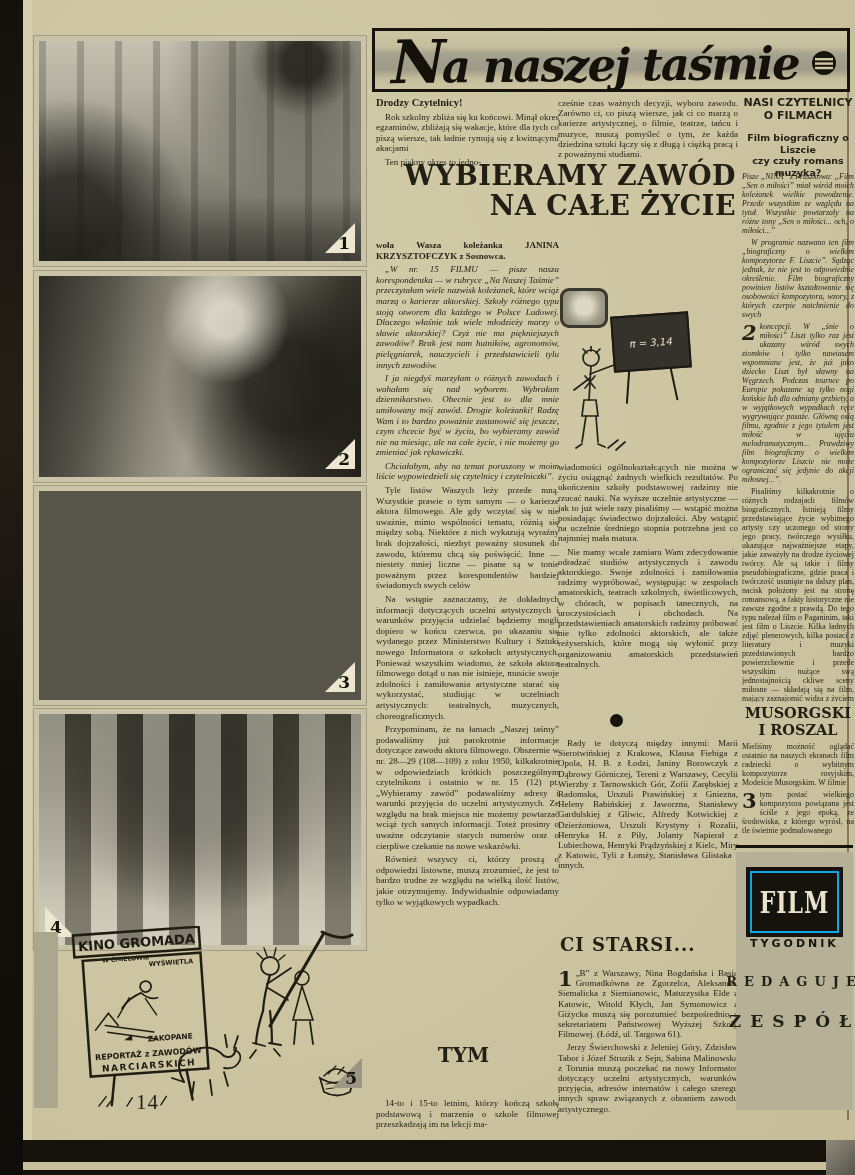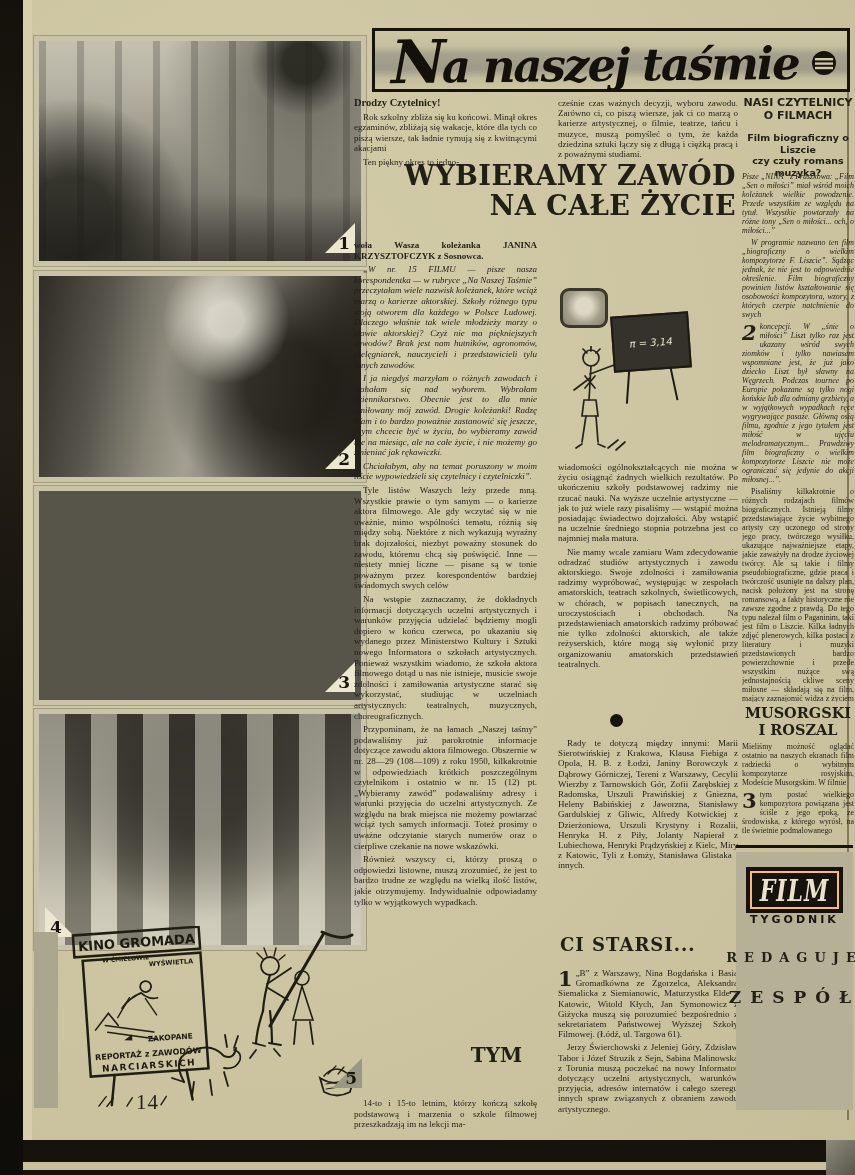--- a/index.html
+++ b/index.html
@@ -55,45 +55,45 @@
           font-family:"DejaVu Serif",serif;font-size:45px;letter-spacing:-2px;color:#14110b;transform:rotate(-.6deg);}
   .banner .title .cap{font-size:60px;letter-spacing:-4px;}
   .reel{position:absolute;right:10px;top:19px;}
 
   
   .tb{position:absolute;text-align:justify;overflow:hidden;}
   .tb p{margin:0 0 3px;text-indent:9px;}
   .tb p.ni{text-indent:0;}
   .it{font-style:italic;}
   .bold{font-weight:bold;}
-  .c1{left:354px;width:183px;font-size:9px;line-height:10.6px;}
+  .c1{left:376px;width:183px;font-size:9px;line-height:10.6px;}
   .c2{left:558px;width:180px;font-size:9px;line-height:10.2px;}
   .c3{left:742px;width:112px;font-size:7.9px;line-height:9px;}
   .greet{font-weight:bold;font-size:10.5px;margin:0 0 3px;}
   .headline{position:absolute;left:374px;top:161px;width:362px;text-align:right;
             font-family:"DejaVu Serif",serif;font-weight:bold;font-size:27px;line-height:30px;letter-spacing:.5px;}
   .subhead-slab{position:absolute;text-align:center;font-family:"DejaVu Serif",serif;font-weight:bold;}
-  #tym{left:372px;top:1042px;width:183px;font-size:20px;line-height:26px;margin-left:33px;}
+  #tym{left:372px;top:1042px;width:183px;font-size:20px;line-height:26px;}
   #cistarsi{left:560px;top:934px;width:180px;font-size:18px;text-align:left;letter-spacing:1px;}
   #musorgski{left:742px;top:704px;width:112px;font-size:14.5px;line-height:17px;}
   #nasi{left:742px;top:96px;width:112px;text-align:center;font-family:"DejaVu Sans","Liberation Sans",sans-serif;
         font-weight:bold;font-size:11px;line-height:13px;}
   #filmbio{left:742px;top:132px;width:112px;text-align:center;font-family:"DejaVu Sans","Liberation Sans",sans-serif;
         font-weight:bold;font-size:9.5px;line-height:11.5px;}
   .dropnum{float:left;font-family:"DejaVu Serif",serif;font-weight:bold;font-size:21px;line-height:19px;margin:1px 3px 0 0;}
   .bullet{position:absolute;left:610px;top:714px;width:13px;height:13px;border-radius:50%;background:#17140d;}
 
   
   .hrline{position:absolute;left:736px;top:845px;width:117px;height:3px;background:#17140d;}
   .panel{position:absolute;left:736px;top:852px;width:117px;height:258px;background:#b5b096;
          display:flex;flex-direction:column;align-items:center;}
   .credits{margin-top:7px;width:103px;background:#a6a187;padding:5px 4px;box-sizing:content-box;
            font-weight:bold;font-size:7.6px;line-height:9.2px;text-align:justify;}
   .film-box{margin-top:15px;background:#16130d;padding:4px;}
-  .film-box .inner{border:2px solid #fdba74;padding:4px 8px;font-style:italic;}
+  .film-box .inner{border:2px solid #0ea5e9;padding:16px 8px;}
   .film-box .inner span{display:inline-block;color:#e9e3cb;font-family:"DejaVu Serif",serif;font-weight:bold;
            font-size:22px;transform:scaleY(1.35);letter-spacing:1px;}
   .tygodnik{font-family:"DejaVu Sans","Liberation Sans",sans-serif;font-weight:bold;
            font-size:11px;letter-spacing:3px;color:#17140d;}
   .redaguje{margin-top:24px;font-family:"DejaVu Serif",serif;font-weight:bold;font-size:13px;letter-spacing:7px;}
   .zespol{margin-top:22px;font-family:"DejaVu Serif",serif;font-weight:bold;font-size:17px;letter-spacing:9px;}
 
   .pagenum{position:absolute;left:136px;top:1090px;font-weight:normal;font-size:21px;letter-spacing:1px;}
 
   

